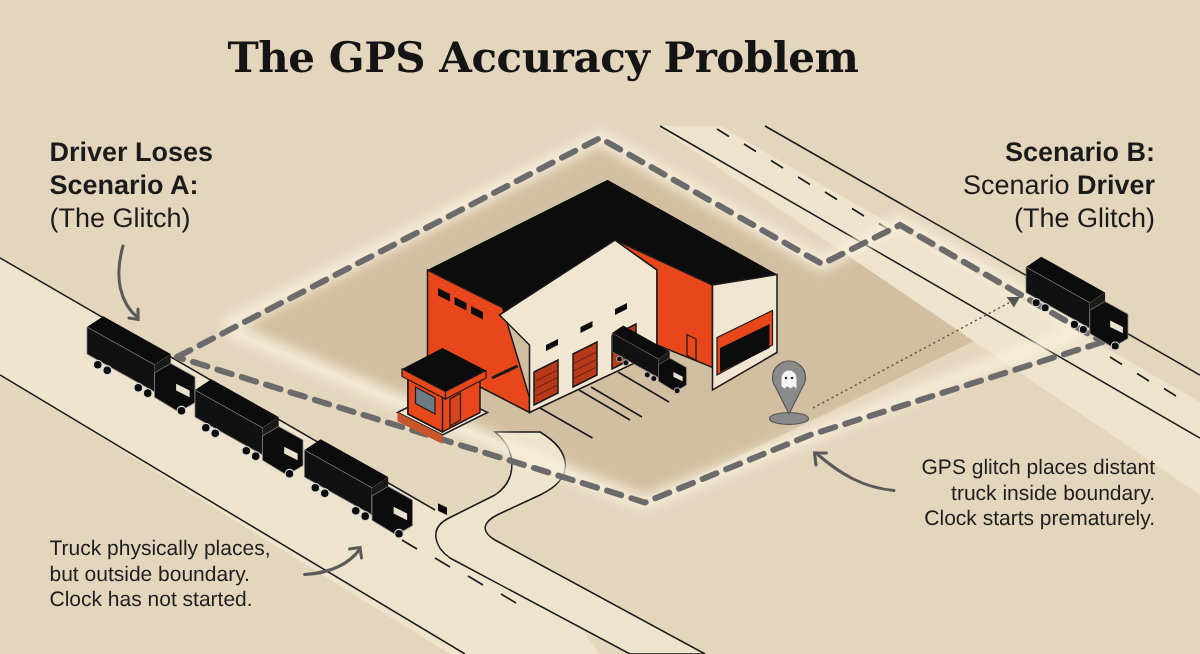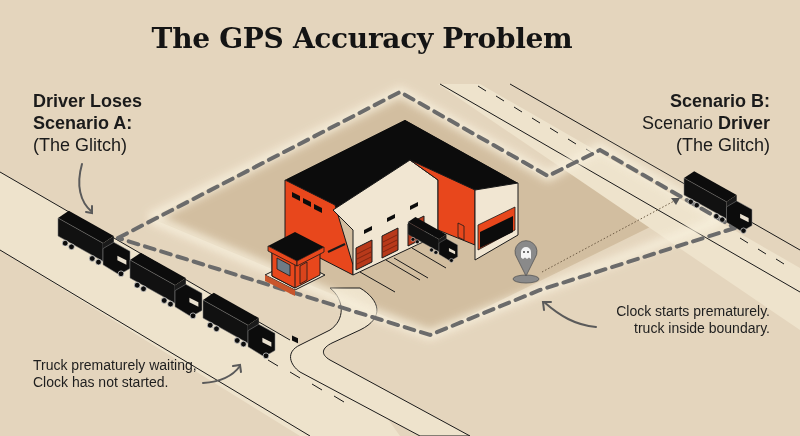--- a/index.html
+++ b/index.html
@@ -200,20 +200,22 @@
   <div>(The Glitch)</div>
 </div>
 
 <div class="label scenario-b">
   <div><b>Scenario B:</b></div>
   <div><span>Scenario </span><b>Driver</b></div>
   <div>(The Glitch)</div>
 </div>
 
 <div class="note note-a">
-  <div>Truck prematurely waiting,</div>
+  <div>Truck physically places,</div>
+  <div>but outside boundary.</div>
   <div>Clock has not started.</div>
 </div>
 
 <div class="note note-b">
+  <div>GPS glitch places distant</div>
+  <div>truck inside boundary.</div>
   <div>Clock starts prematurely.</div>
-  <div>truck inside boundary.</div>
 </div>
 
 </body></html>

